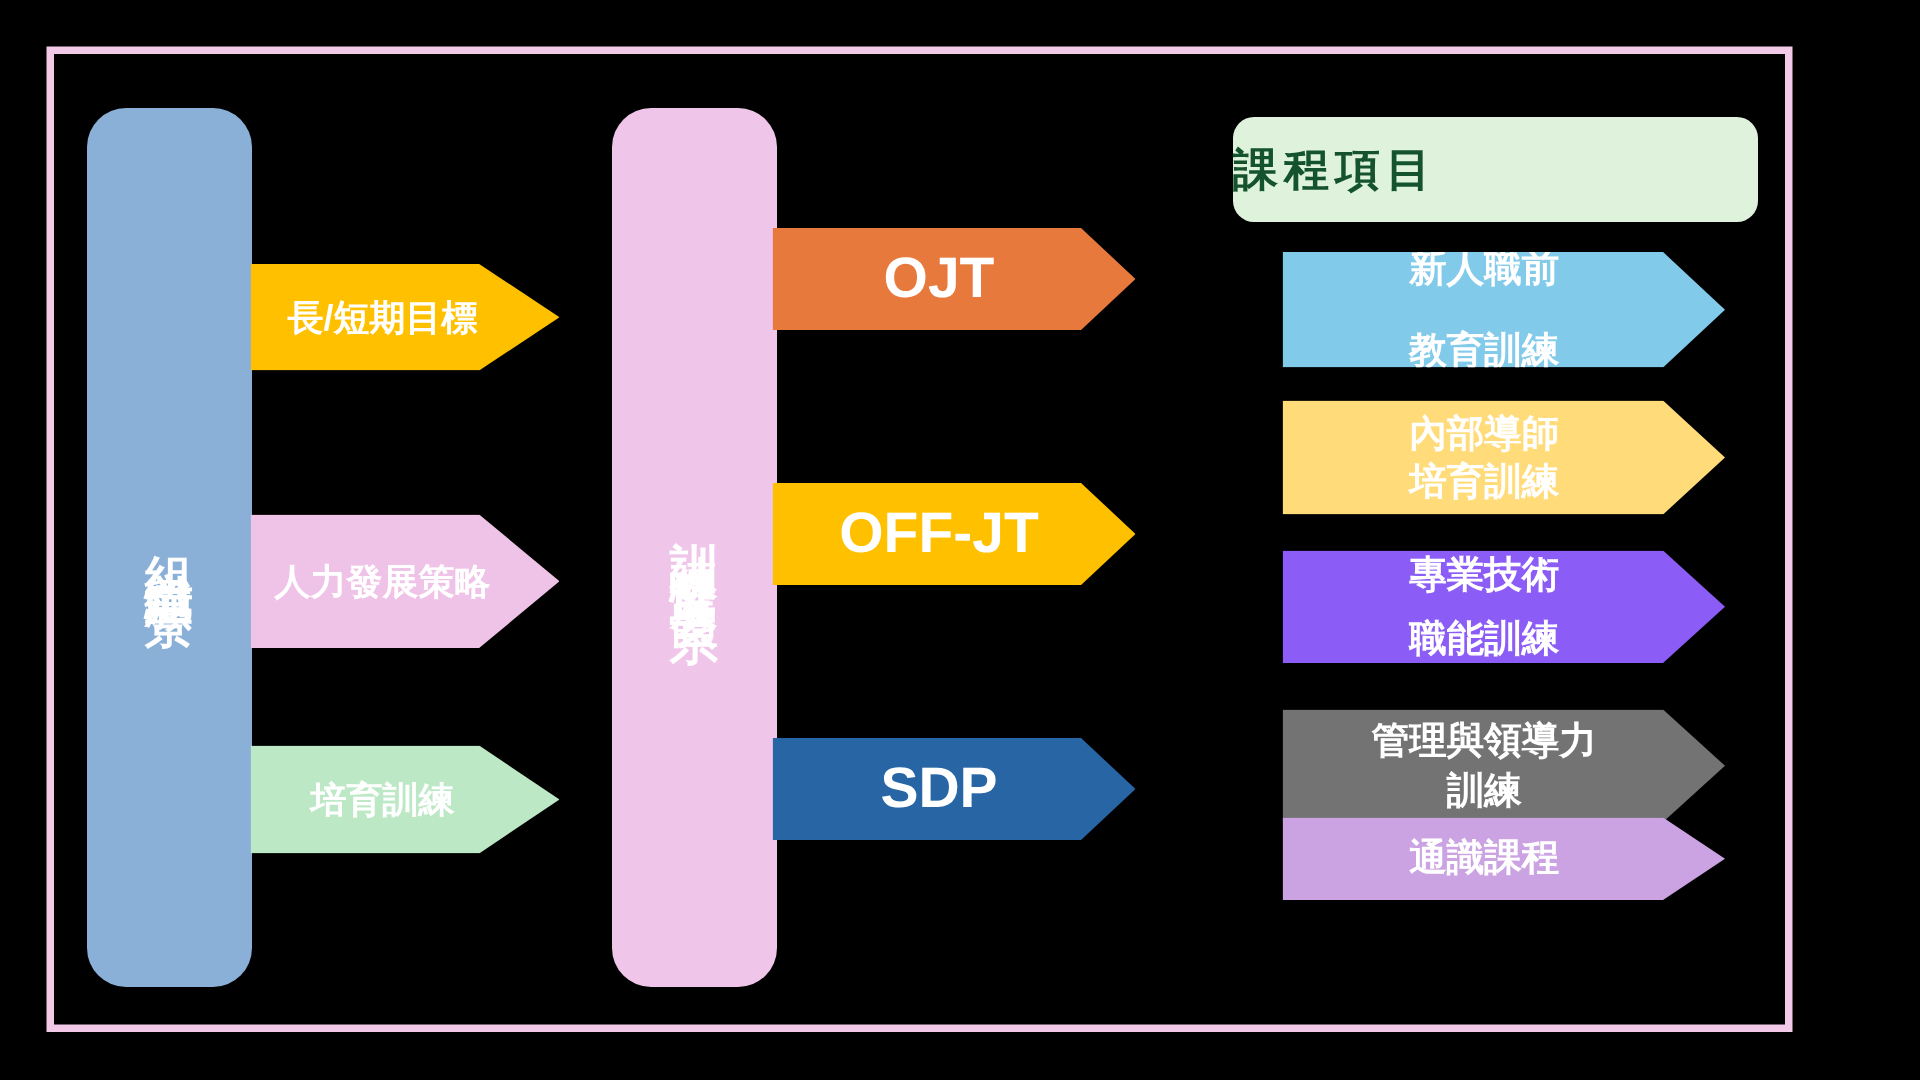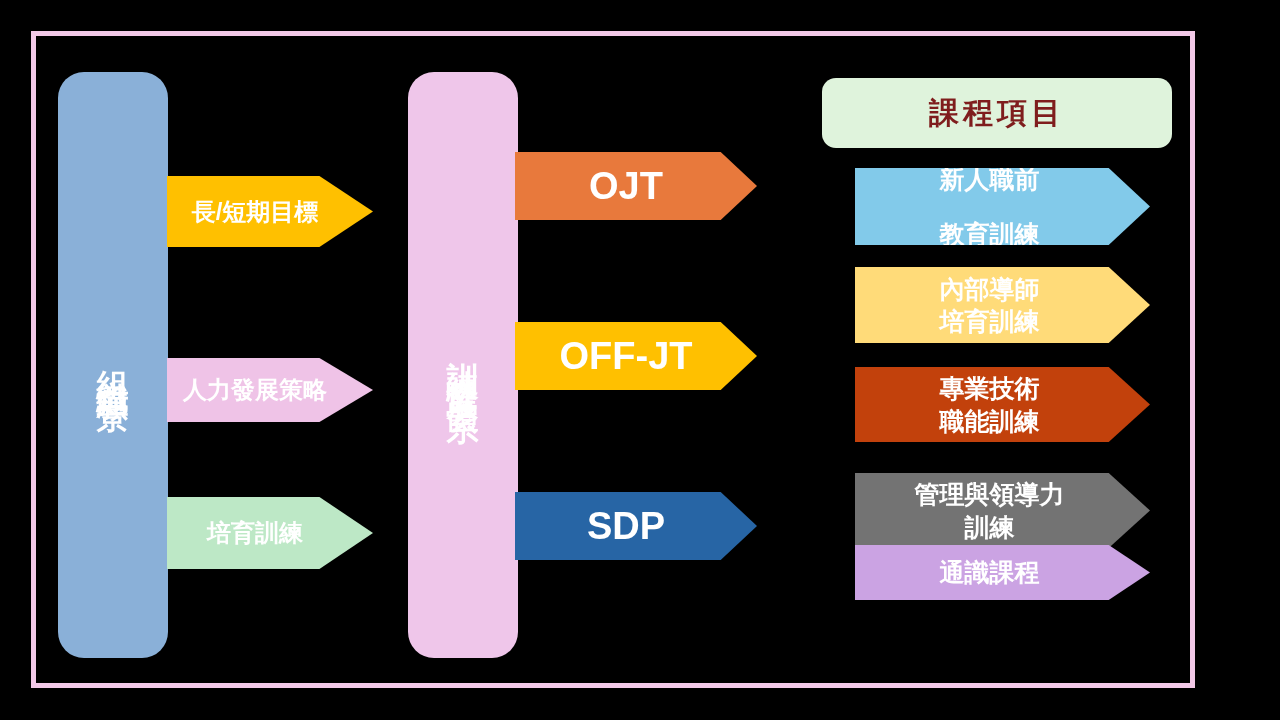--- a/index.html
+++ b/index.html
@@ -38,21 +38,21 @@
     display:flex;align-items:center;justify-content:center;
     color:#fff;font-weight:bold;
     text-align:center;
   }
   .arrow-left{
     left:167px;width:206px;font-size:24px;
     clip-path:polygon(0 0,74% 0,100% 50%,74% 100%,0 100%);
     padding-right:30px;box-sizing:border-box;
   }
   #left-arrow-1{top:176px;height:71px;}
-  #left-arrow-2{top:358px;height:64px;}
+  #left-arrow-2{top:343px;height:89px;}
   #left-arrow-3{top:497px;height:72px;}
   .arrow-mid{
     left:515px;width:242px;font-size:38px;
     clip-path:polygon(0 0,85% 0,100% 50%,85% 100%,0 100%);
     padding-right:20px;box-sizing:border-box;
   }
   #mid-arrow-1{top:152px;height:68px;}
   #mid-arrow-2{top:322px;height:68px;}
   #mid-arrow-3{top:492px;height:68px;}
   .arrow-right{
@@ -64,22 +64,22 @@
   #right-arrow-1{top:168px;height:77px;gap:23px;}
   #right-arrow-2{top:267px;height:76px;}
   #right-arrow-3{top:367px;height:75px;}
   #right-arrow-4{top:473px;height:75px;}
   #right-arrow-5{top:545px;height:55px;}
   
   #course-header{
     position:absolute;left:822px;top:78px;
     width:350px;height:70px;
     border-radius:14px;
-    display:flex;align-items:center;justify-content:center;
-    color:#7f1d1d;font-weight:bold;font-size:30px;
+    display:flex;align-items:center;justify-content:flex-start;
+    color:#14532d;font-weight:bold;font-size:30px;
     letter-spacing:4px;
   }
 </style>
 </head>
 <body>
 
 <div id="stage">
   <div id="frame"></div>
 
   <div id="vision-bar" class="vbar" style="background: rgb(138, 176, 216);">
@@ -115,21 +115,21 @@
   </div>
 
   <div id="right-arrow-1" class="arrow arrow-right" style="background: rgb(130, 202, 234);">
     <span>新人職前</span>
     <span>教育訓練</span>
   </div>
   <div id="right-arrow-2" class="arrow arrow-right" style="background: rgb(255, 219, 121);">
     <span>內部導師</span>
     <span>培育訓練</span>
   </div>
-  <div id="right-arrow-3" class="arrow arrow-right" style="background: #c2410c;">
+  <div id="right-arrow-3" class="arrow arrow-right" style="background: #8b5cf6; justify-content: space-between;">
     <span>專業技術</span>
     <span>職能訓練</span>
   </div>
   <div id="right-arrow-4" class="arrow arrow-right" style="background: rgb(115, 115, 115);">
     <span>管理與領導力</span>
     <span>訓練</span>
   </div>
   <div id="right-arrow-5" class="arrow arrow-right" style="background: rgb(203, 163, 227);">
     <span>通識課程</span>
     <span></span>

